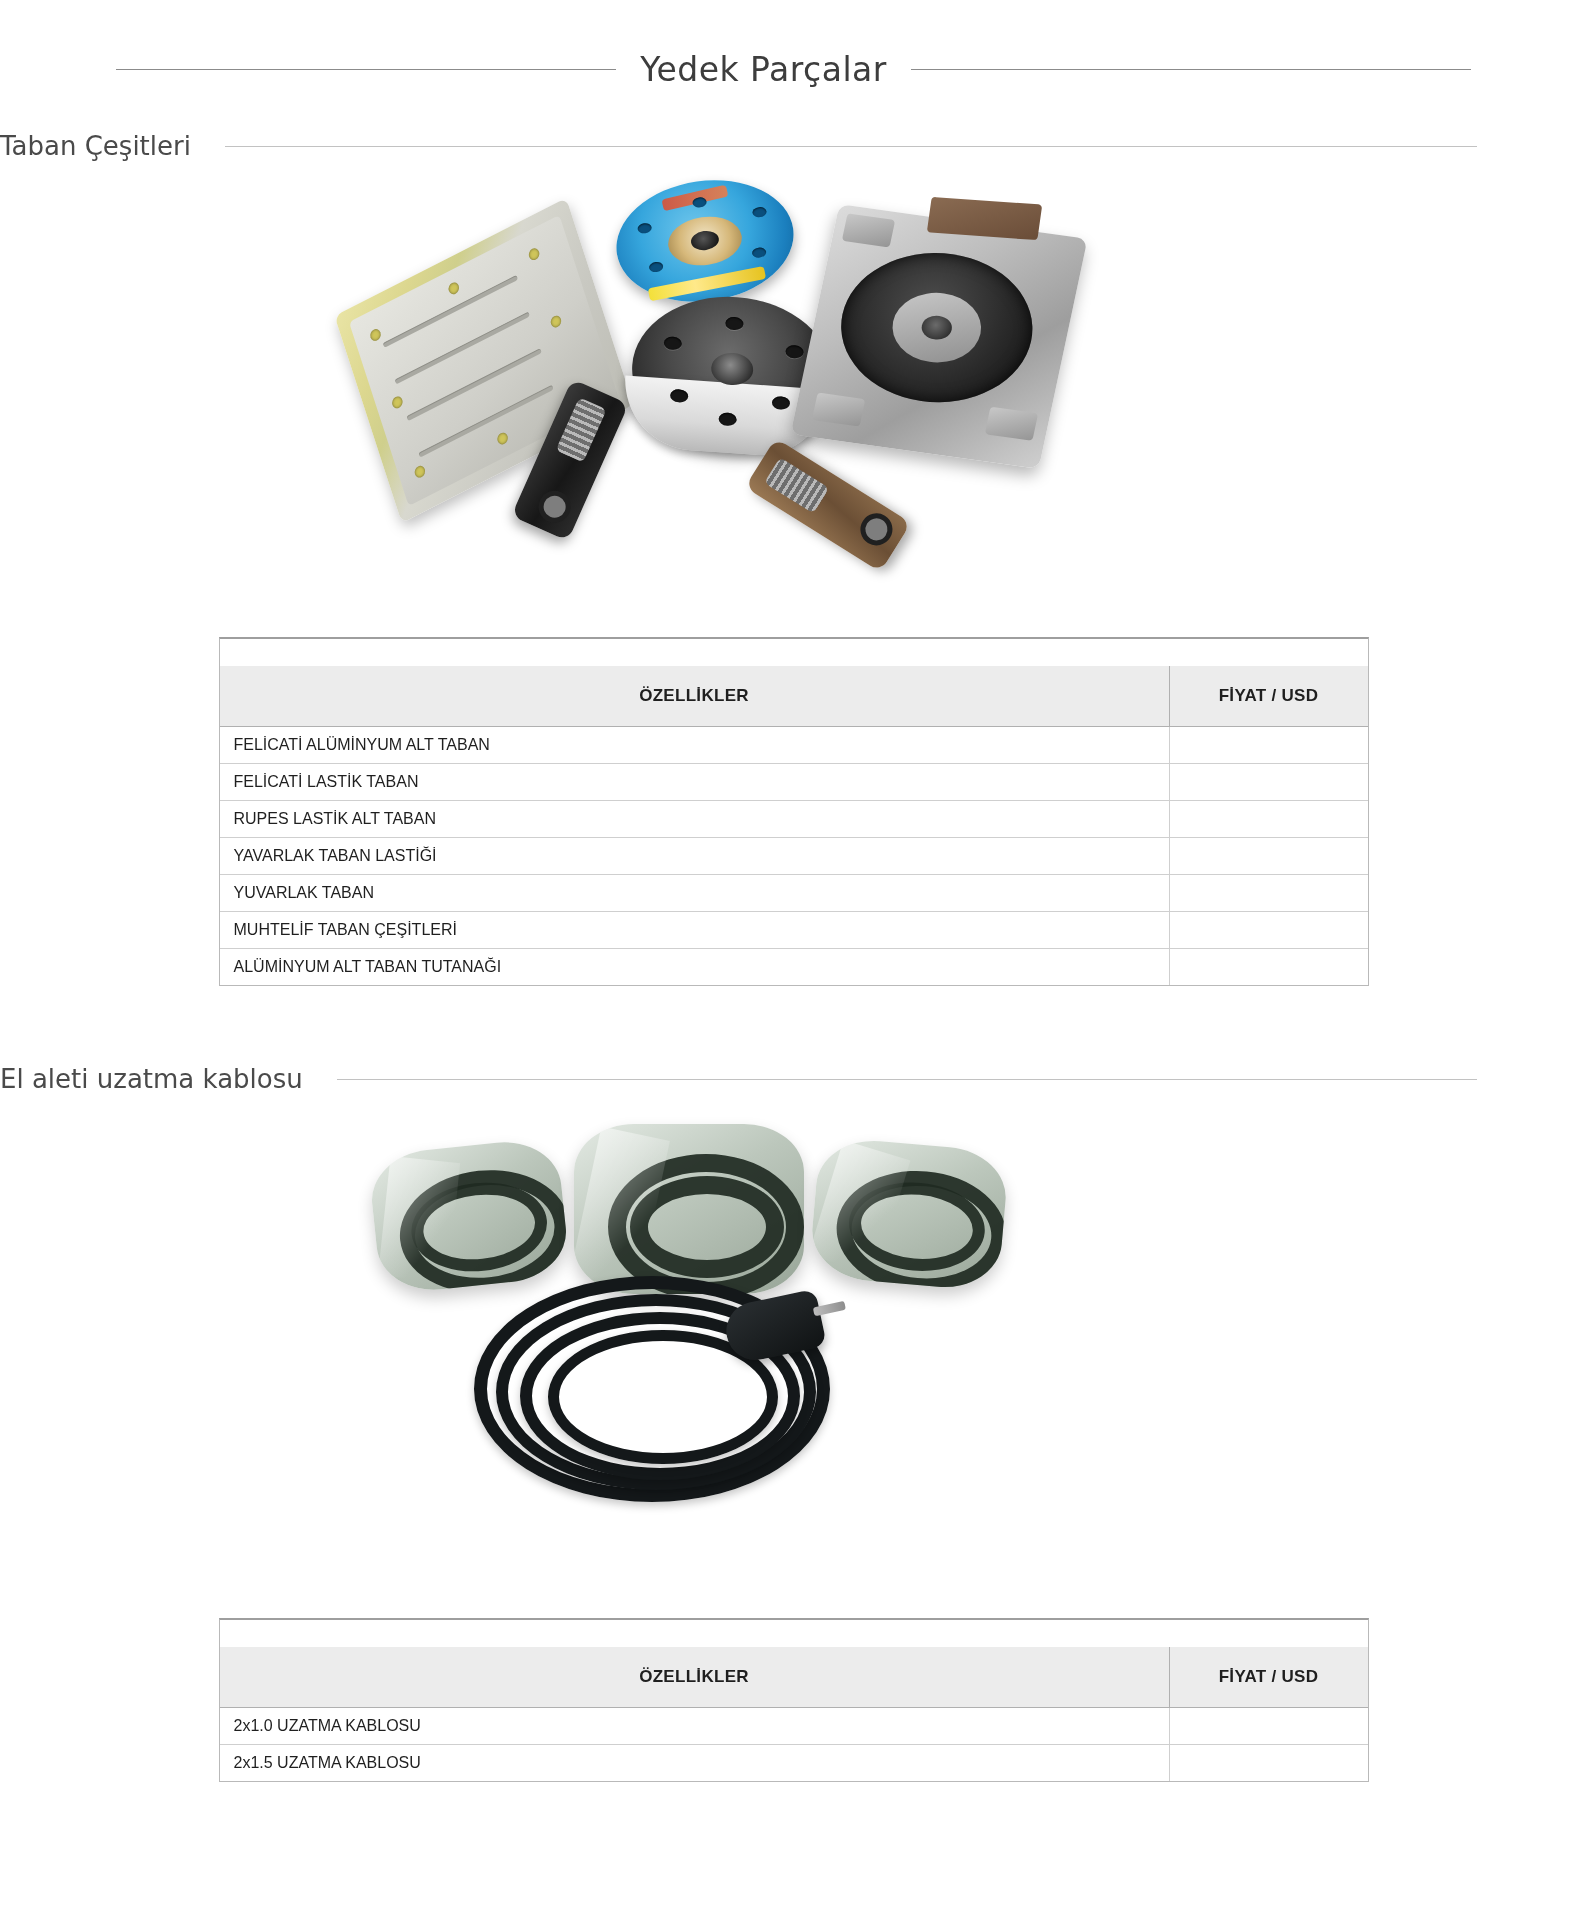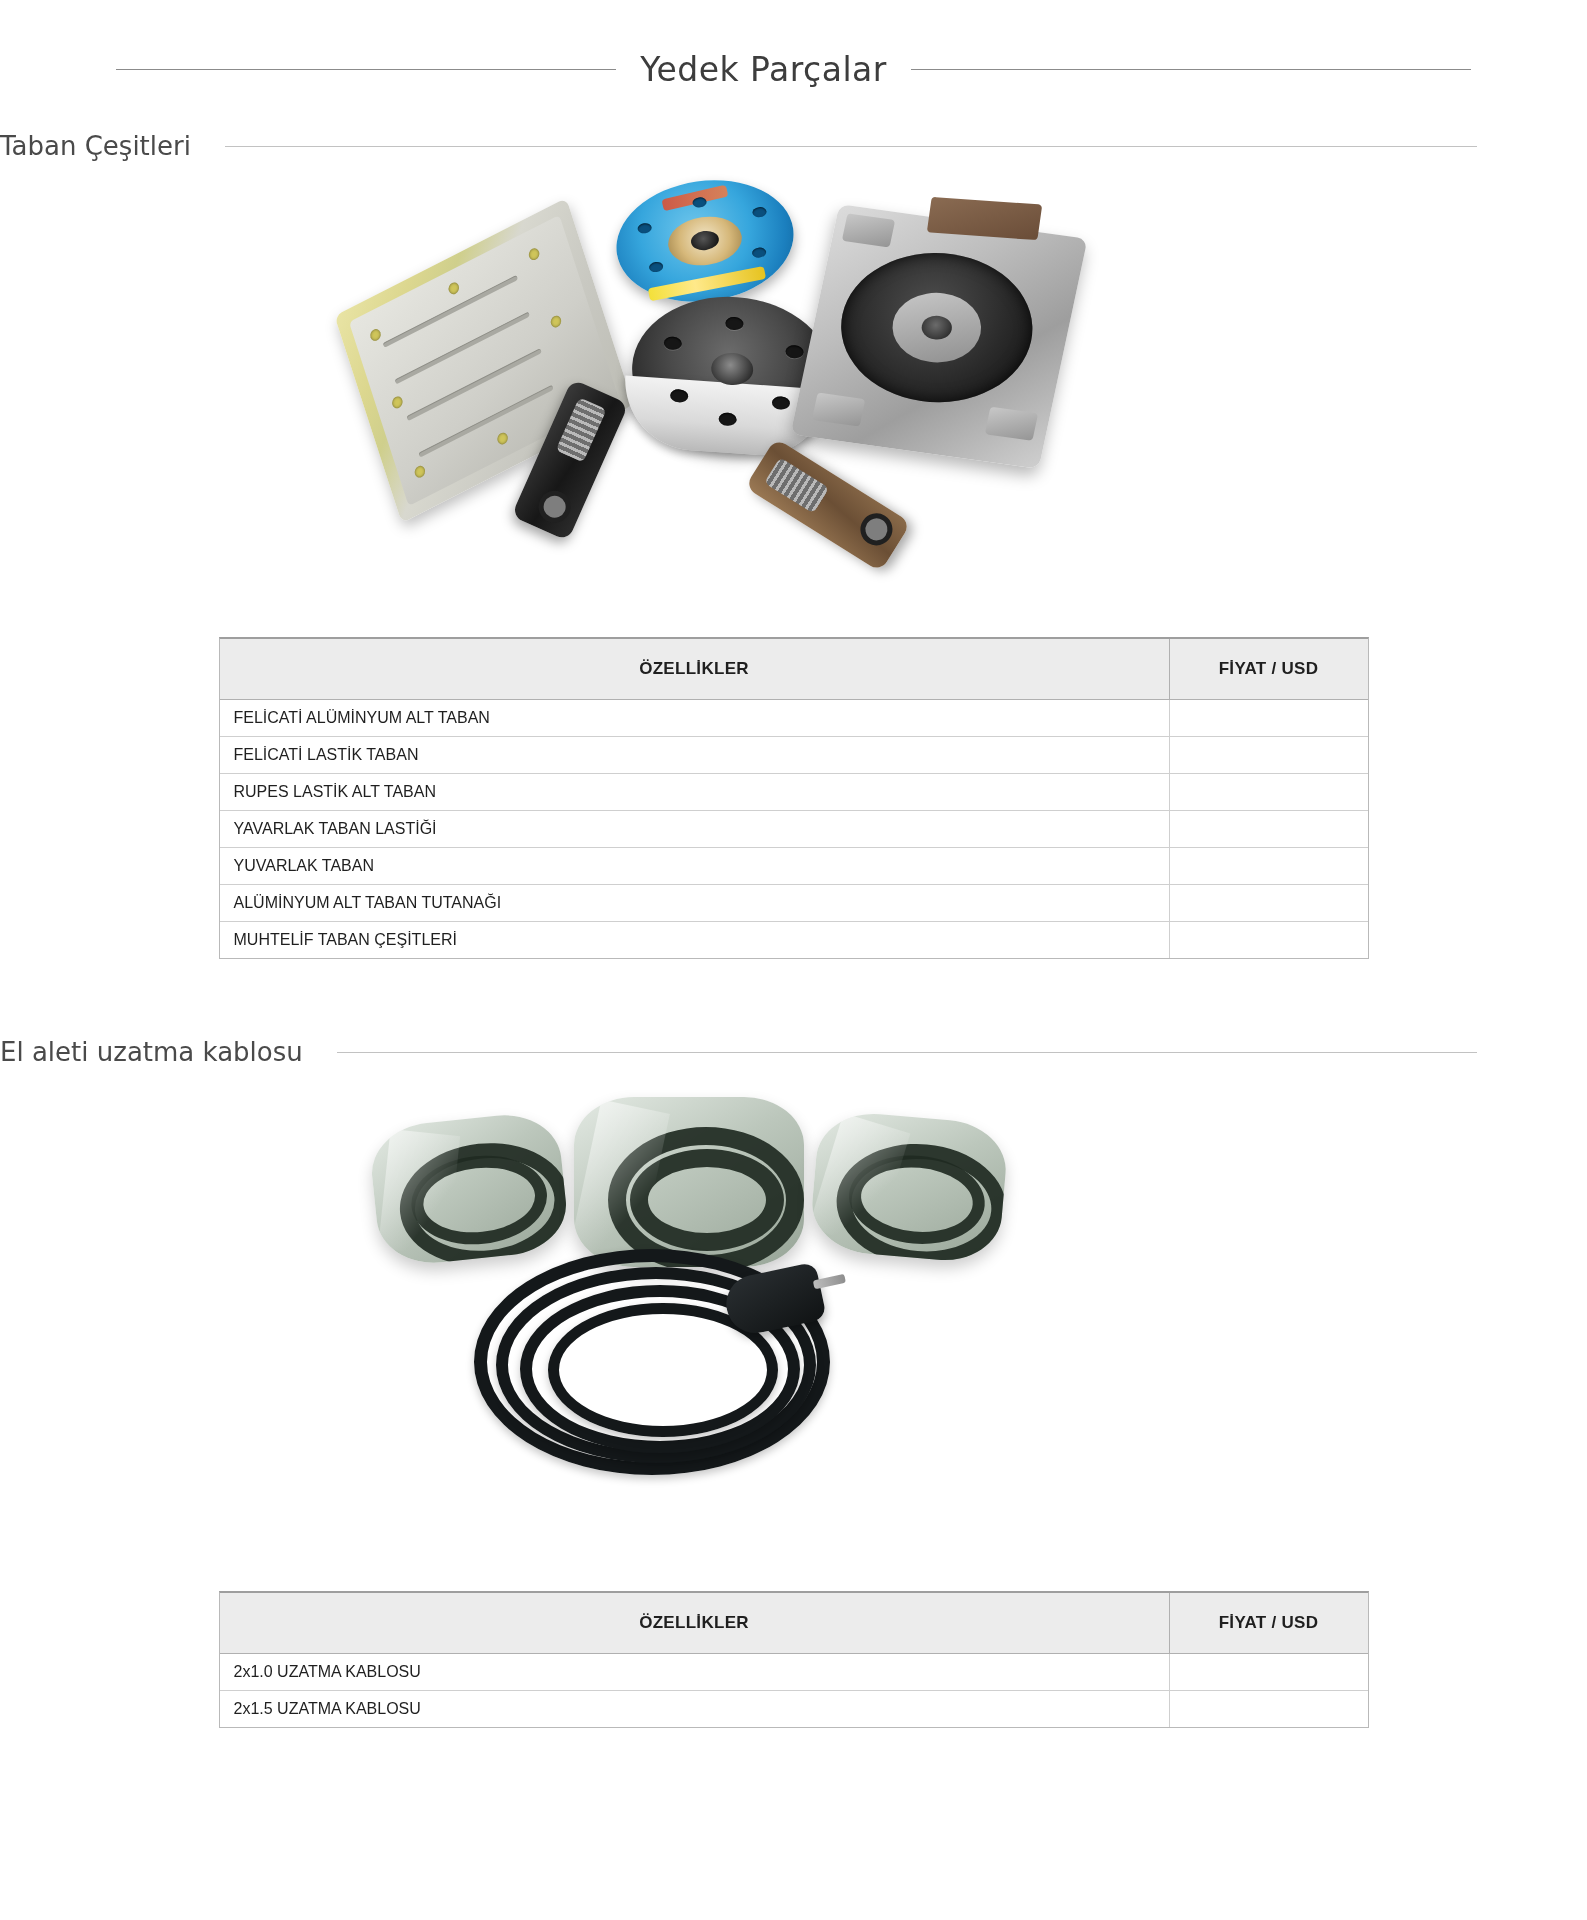--- a/index.html
+++ b/index.html
@@ -273,20 +273,21 @@
     width: 1150px;
     margin: 42px auto 0 auto;
     border: 1px solid #b9b9b9;
     border-top: 2px solid #9e9e9e;
     box-sizing: border-box;
   }
   table.spec {
     width: 100%;
     border-collapse: collapse;
     table-layout: fixed;
+    margin-top: 27px;
   }
   table.spec thead th {
     background: #ececec;
     font-size: 17px;
     font-weight: bold;
     color: #1f1f1f;
     padding: 20px 10px;
     border-bottom: 1px solid #b0b0b0;
     text-align: center;
     letter-spacing: .3px;
@@ -414,25 +415,25 @@
         </tr>
         <tr>
           <td>YAVARLAK TABAN LASTİĞİ</td>
           <td class="price"></td>
         </tr>
         <tr>
           <td>YUVARLAK TABAN</td>
           <td class="price"></td>
         </tr>
         <tr>
+          <td>MUHTELİF TABAN ÇEŞİTLERİ</td>
+          <td class="price"></td>
+        </tr>
+        <tr>
           <td>ALÜMİNYUM ALT TABAN TUTANAĞI</td>
-          <td class="price"></td>
-        </tr>
-        <tr>
-          <td>MUHTELİF TABAN ÇEŞİTLERİ</td>
           <td class="price"></td>
         </tr>
       </tbody>
     </table>
   </div>
 </div>
 
 <div class="section" style="margin-top:78px;">
 
   <div class="section-heading">

